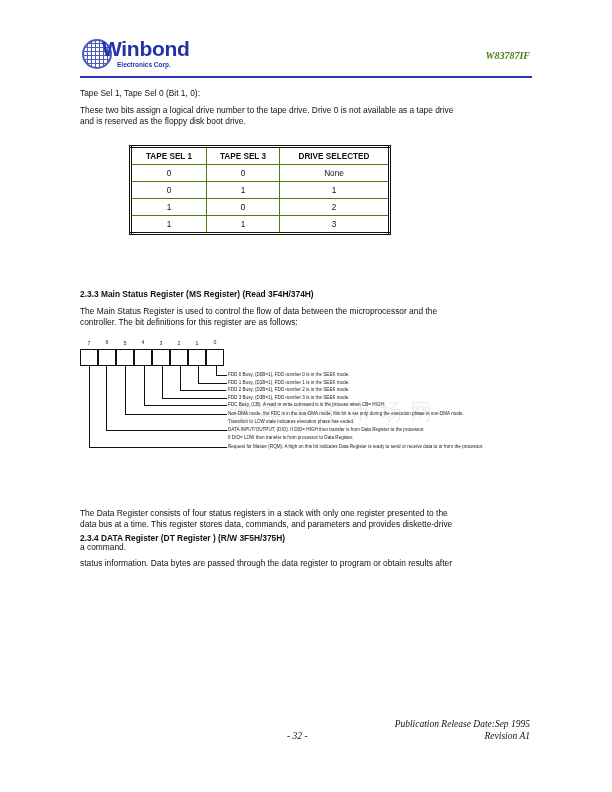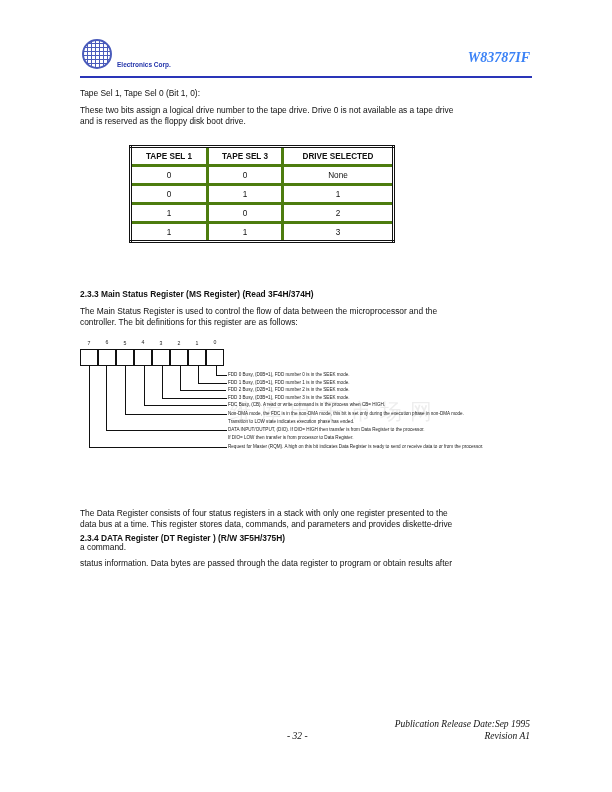--- a/index.html
+++ b/index.html
@@ -13,50 +13,51 @@
                   border: 2px solid #2b3fb0; box-sizing: border-box; overflow: hidden;
                   background:
                     repeating-linear-gradient(90deg, transparent 0 3px, #2b3fb0 3px 4px),
                     repeating-linear-gradient(0deg, transparent 0 3px, #2b3fb0 3px 4px);
                   opacity: 0.85; }
     .logo-word { position: absolute; left: 20px; top: 0px; font-family: "Liberation Sans", sans-serif;
                  font-weight: bold; font-size: 21px; color: #2233aa; letter-spacing: -0.3px; line-height: 24px; }
     .logo-sub { position: absolute; left: 34px; top: 24px; font-size: 6.5px; color: #2233aa; font-weight: bold; line-height: 8px;
                 padding: 0 1px; }
     .doc-id { right: 82px; top: 50px; font-family: "Liberation Serif", serif; font-style: italic; font-weight: bold;
-              font-size: 14px; color: #3b82f6; }
+              font-size: 10px; color: #4d7c0f; }
     .header-rule { left: 80px; top: 76px; width: 452px; height: 2px; background: #2a35b8; }
 
     
     .p { font-size: 8.4px; line-height: 11px; color: #111; }
     .h { font-size: 8.4px; font-weight: bold; line-height: 11px; color: #111; }
 
     
     .tbl { left: 129px; top: 145px; border: 3px double #111; border-collapse: collapse; }
-    .tbl td, .tbl th { border: 3px solid #4d7c0f; font-size: 8.2px; height: 16px; padding: 0; text-align: center; }
+    .tbl td, .tbl th { border: 1px solid #4d7c0f; font-size: 8.2px; height: 16px; padding: 0; text-align: center; }
     .tbl th { font-weight: bold; }
 
     
     .bitnum { font-size: 5.2px; color: #222; width: 18px; text-align: center; }
     .bitbox { border: 1px solid #111; box-sizing: border-box; height: 17px; width: 18.2px; }
     .dline { background: #111; }
     .dlabel { font-size: 4.6px; line-height: 6px; color: #222; white-space: nowrap; }
 
     
     .wm { left: 230px; top: 365px; font-size: 22px; color: rgba(0,0,0,0.07); letter-spacing: 8px; font-family: "DejaVu Sans", sans-serif; margin-top: 32px; }
 
     
     .footer-r { font-family: "Liberation Serif", serif; font-style: italic; font-size: 9.5px; color: #111; text-align: right; }
     .footer-c { font-family: "Liberation Serif", serif; font-style: italic; font-size: 9.5px; color: #111; }
   </style>
 </head>
 <body>
 
 <div class="abs logo">
   <div class="logo-globe"></div>
+  <div class="logo-word">Winbond</div>
   <div class="logo-sub">Electronics Corp.</div>
 </div>
 <div class="abs doc-id">W83787IF</div>
 <div class="abs header-rule"></div>
 
 <div class="abs p" style="left:80px; top:88px;">Tape  Sel 1, Tape Sel 0 (Bit 1, 0):</div>
 <div class="abs p" style="left:80px; top:105px;">These two bits assign a logical drive number to the tape drive. Drive 0 is not available as a tape drive</div>
 <div class="abs p" style="left:80px; top:116px;">and is reserved as the floppy disk boot drive.</div>
 
 <table class="abs tbl">

